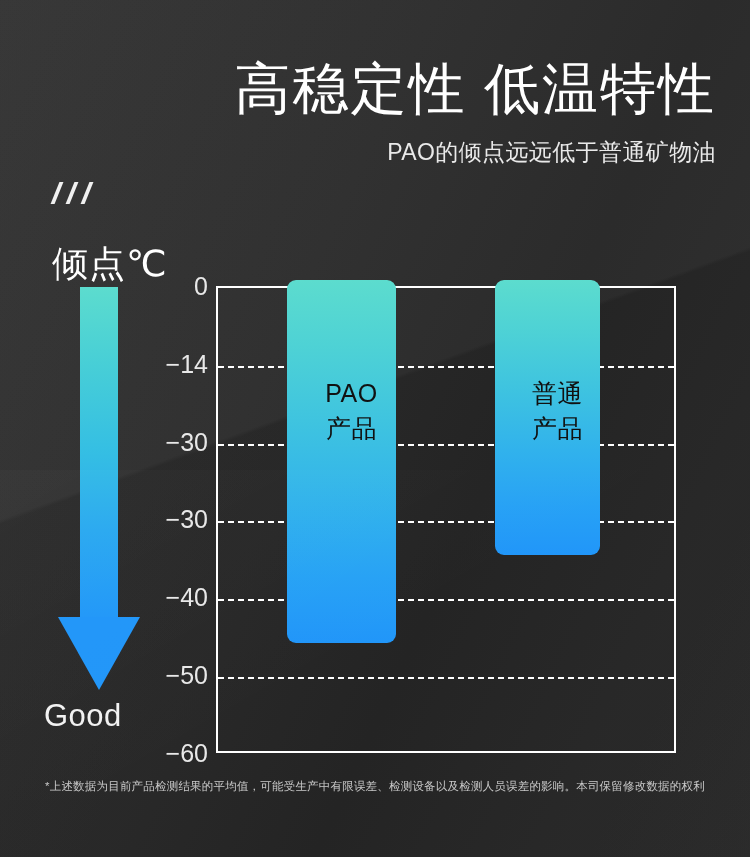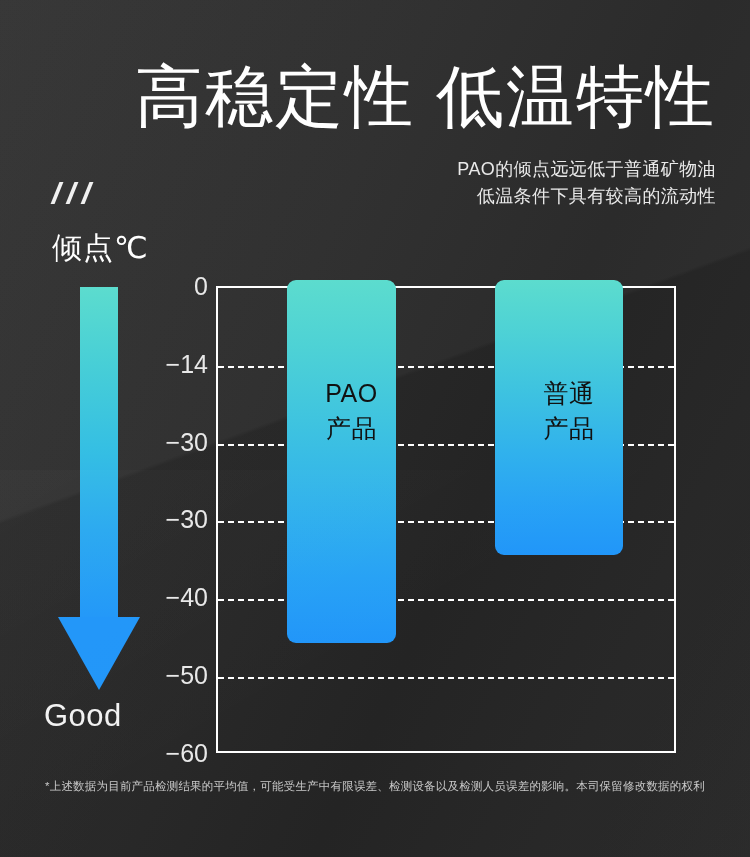--- a/index.html
+++ b/index.html
@@ -21,43 +21,43 @@
   #stage::after{
     content:"";
     position:absolute; left:0; right:0; top:470px; height:330px;
     background:linear-gradient(150deg, rgba(255,255,255,0.018) 0%, rgba(255,255,255,0.0) 55%);
     pointer-events:none;
   }
 
   
   .header { position:absolute; right:34px; top:58px; text-align:right; }
   .title {
-    font-size:68px; line-height:1.12; font-weight:400;
+    font-size:56px; line-height:1.12; font-weight:400;
     letter-spacing:2px; color:#ffffff; white-space:nowrap;
   }
   .subtitle {
-    margin-top:22px; font-size:18px; line-height:1.5;
+    margin-top:14px; font-size:23px; line-height:1.5;
     color:#e9e9e9; font-weight:400; letter-spacing:0.4px;
   }
   .subtitle div { white-space:nowrap; }
 
   
   .slashes { position:absolute; left:53px; top:182px; width:52px; height:26px; }
   .slashes i {
     position:absolute; top:0; width:4px; height:22px; background:#f0f0f0;
     transform:skewX(-22deg); display:block;
   }
   .slashes i:nth-child(1){ left:2px; }
   .slashes i:nth-child(2){ left:17px; }
   .slashes i:nth-child(3){ left:32px; }
 
   
   .axis-title {
-    position:absolute; left:52px; top:228px;
-    font-size:30px; color:#ffffff; letter-spacing:1px; white-space:nowrap;
+    position:absolute; left:52px; top:240px;
+    font-size:36px; color:#ffffff; letter-spacing:1px; white-space:nowrap;
   }
 
   
   .arrow-wrap { position:absolute; left:50px; top:280px; width:100px; height:415px; }
   .arrow-shaft {
     position:absolute; left:30px; top:7px; width:38px; height:338px;
     background:linear-gradient(180deg,#5cdcce 0%, #48cfd6 22%, #35bfe3 48%, #2aa9f0 72%, #2196f9 100%);
   }
   .arrow-head {
     position:absolute; left:8px; top:337px; width:82px; height:73px;
@@ -105,21 +105,20 @@
 </style>
 </head>
 <body>
 
 <div id="stage">
 
   <div class="header">
     <div class="title">高稳定性 低温特性</div>
     <div class="subtitle">
       <div>PAO的倾点远远低于普通矿物油</div>
-      <div>低温条件下具有较高的流动性</div>
     </div>
   </div>
 
   <div class="slashes">
     <i></i>
       <i></i>
       <i></i>
   </div>
 
   <div class="axis-title">倾点℃</div>
@@ -147,21 +146,21 @@
     <div class="gridline" style="top:311.2px;"></div>
     <div class="gridline" style="top:389px;"></div>
 
     <div class="bar" style="left:69px; top:-8px; width:109px; height:363px;">
       <div class="bar-label" style="top:96px;">
         <span>PAO</span>
         <span>产品</span>
       </div>
     </div>
 
-    <div class="bar" style="left:277px; top:-8px; width:128px; height:275px;">
+    <div class="bar" style="left:277px; top:-8px; width:105px; height:275px;">
       <div class="bar-label" style="top:96px;">
         <span>普通</span>
         <span>产品</span>
       </div>
     </div>
   </div>
 
   <div class="footnote">*上述数据为目前产品检测结果的平均值，可能受生产中有限误差、检测设备以及检测人员误差的影响。本司保留修改数据的权利</div>
 
 </div>

